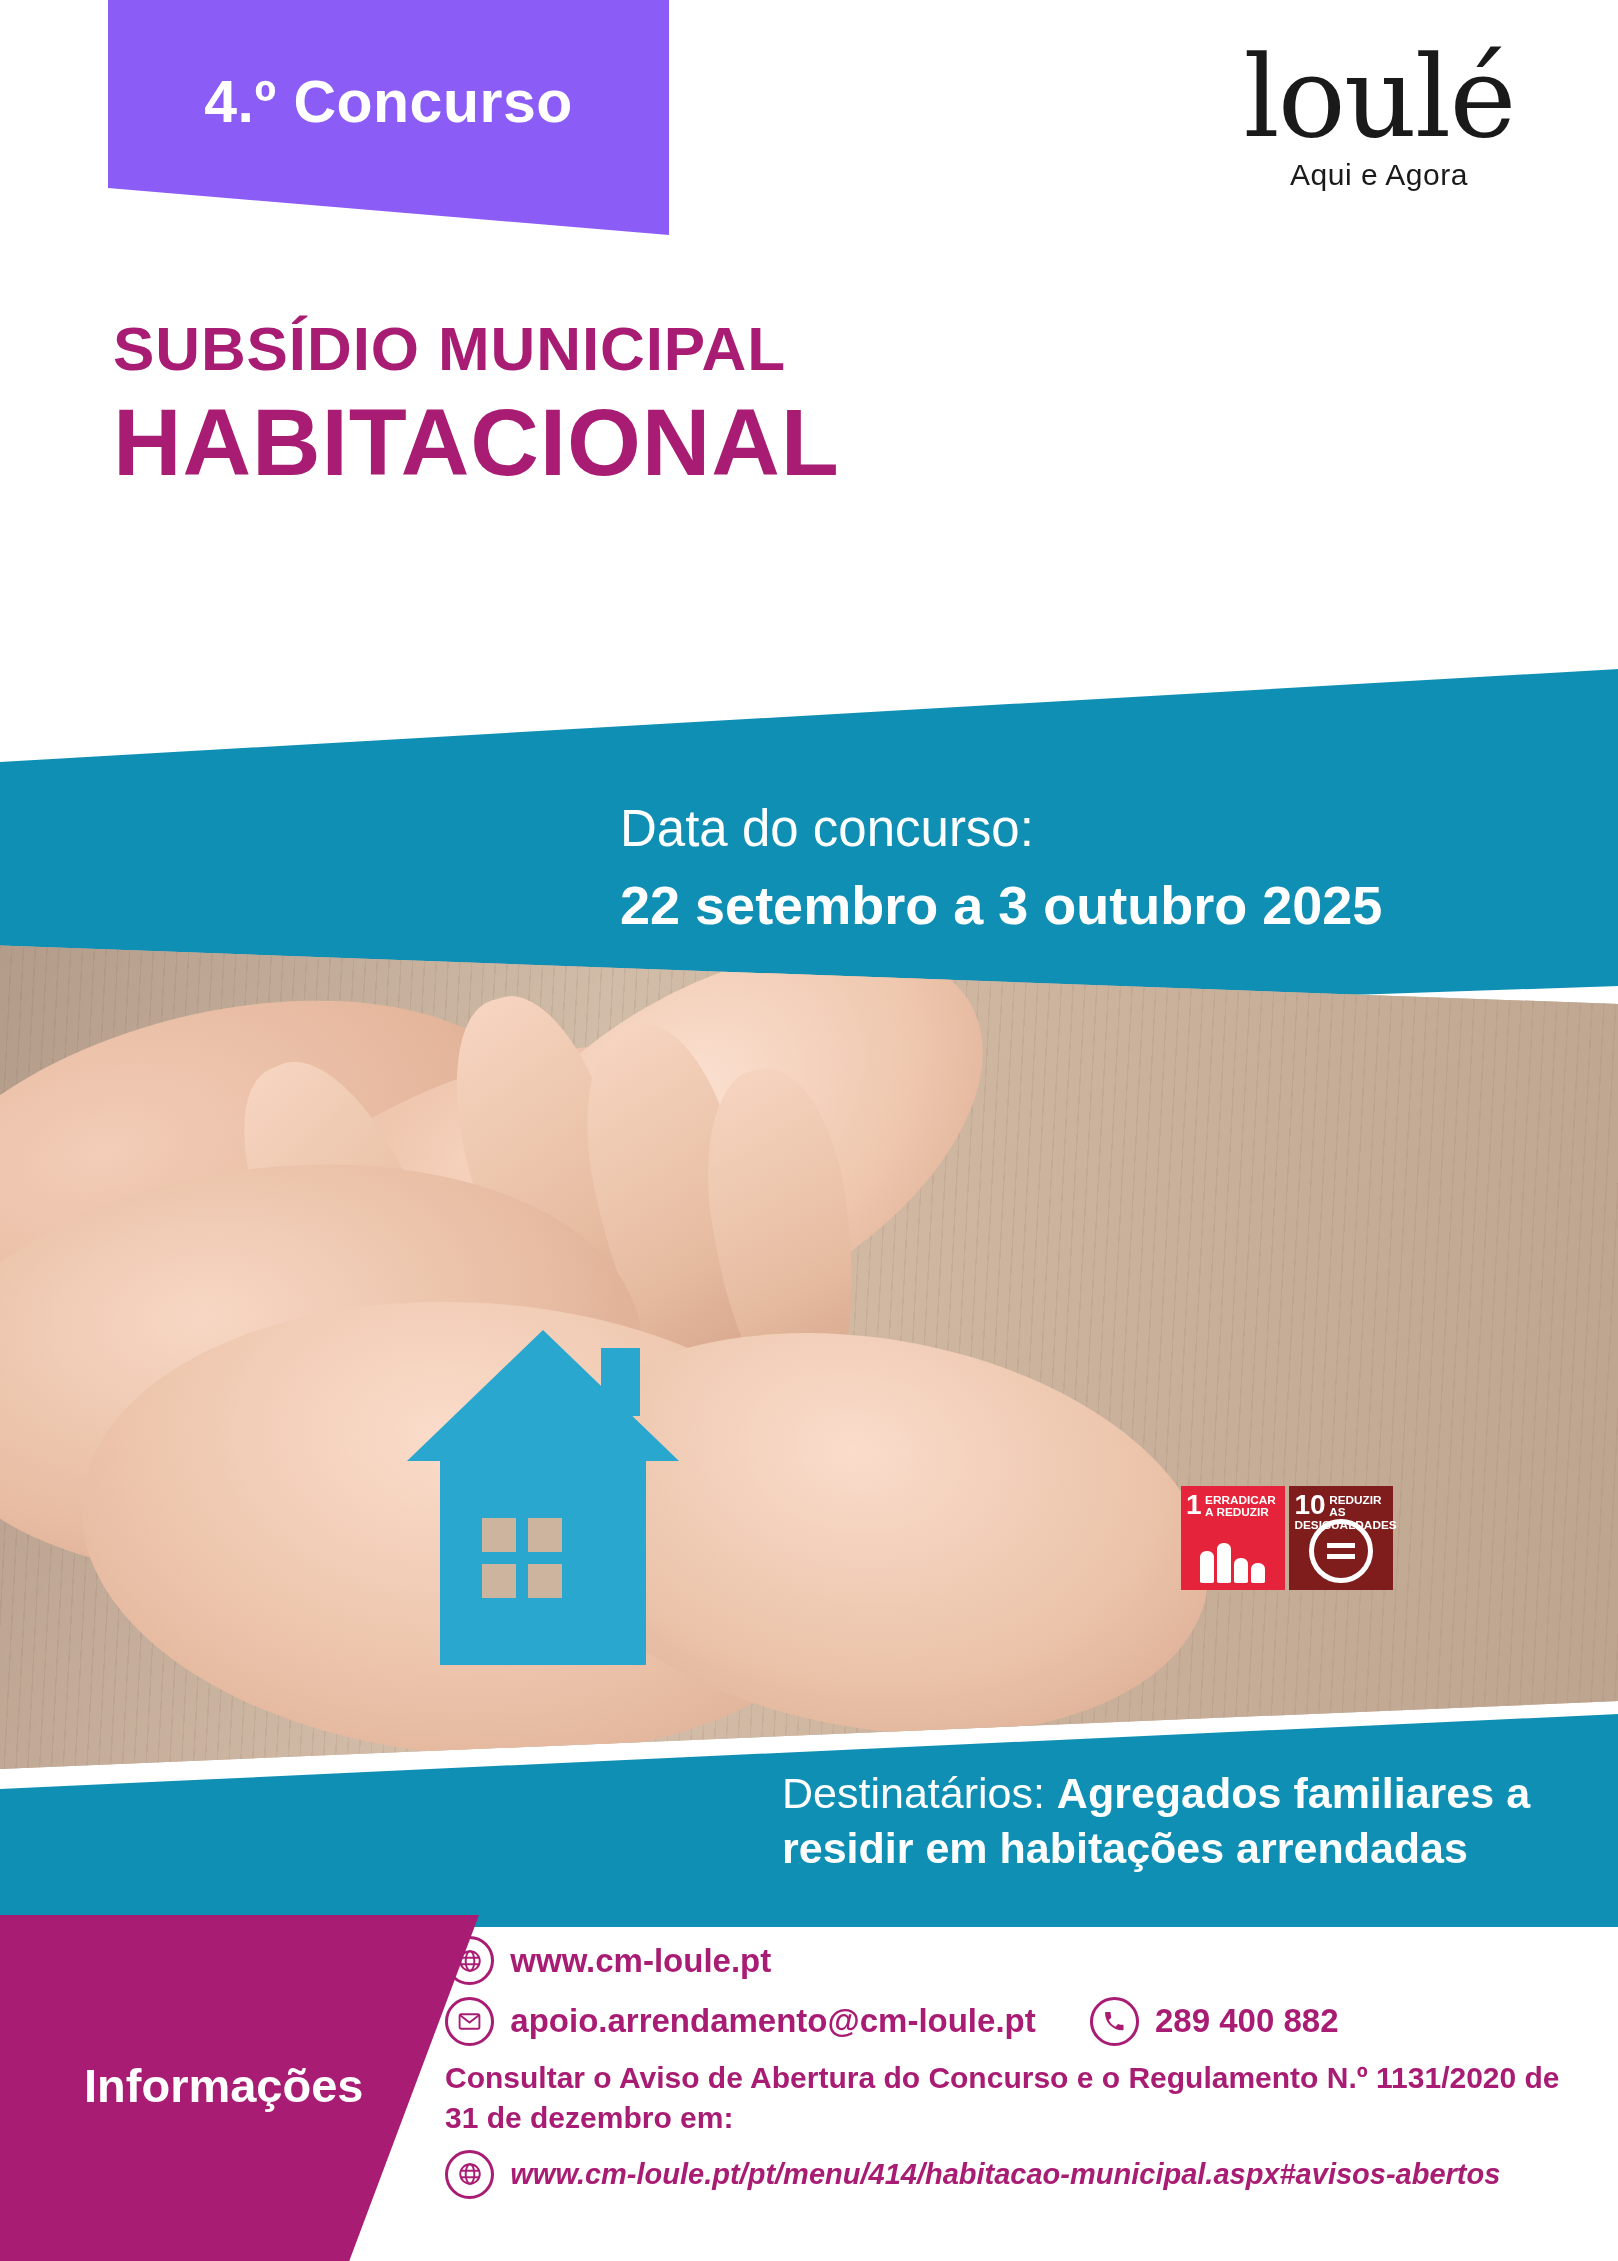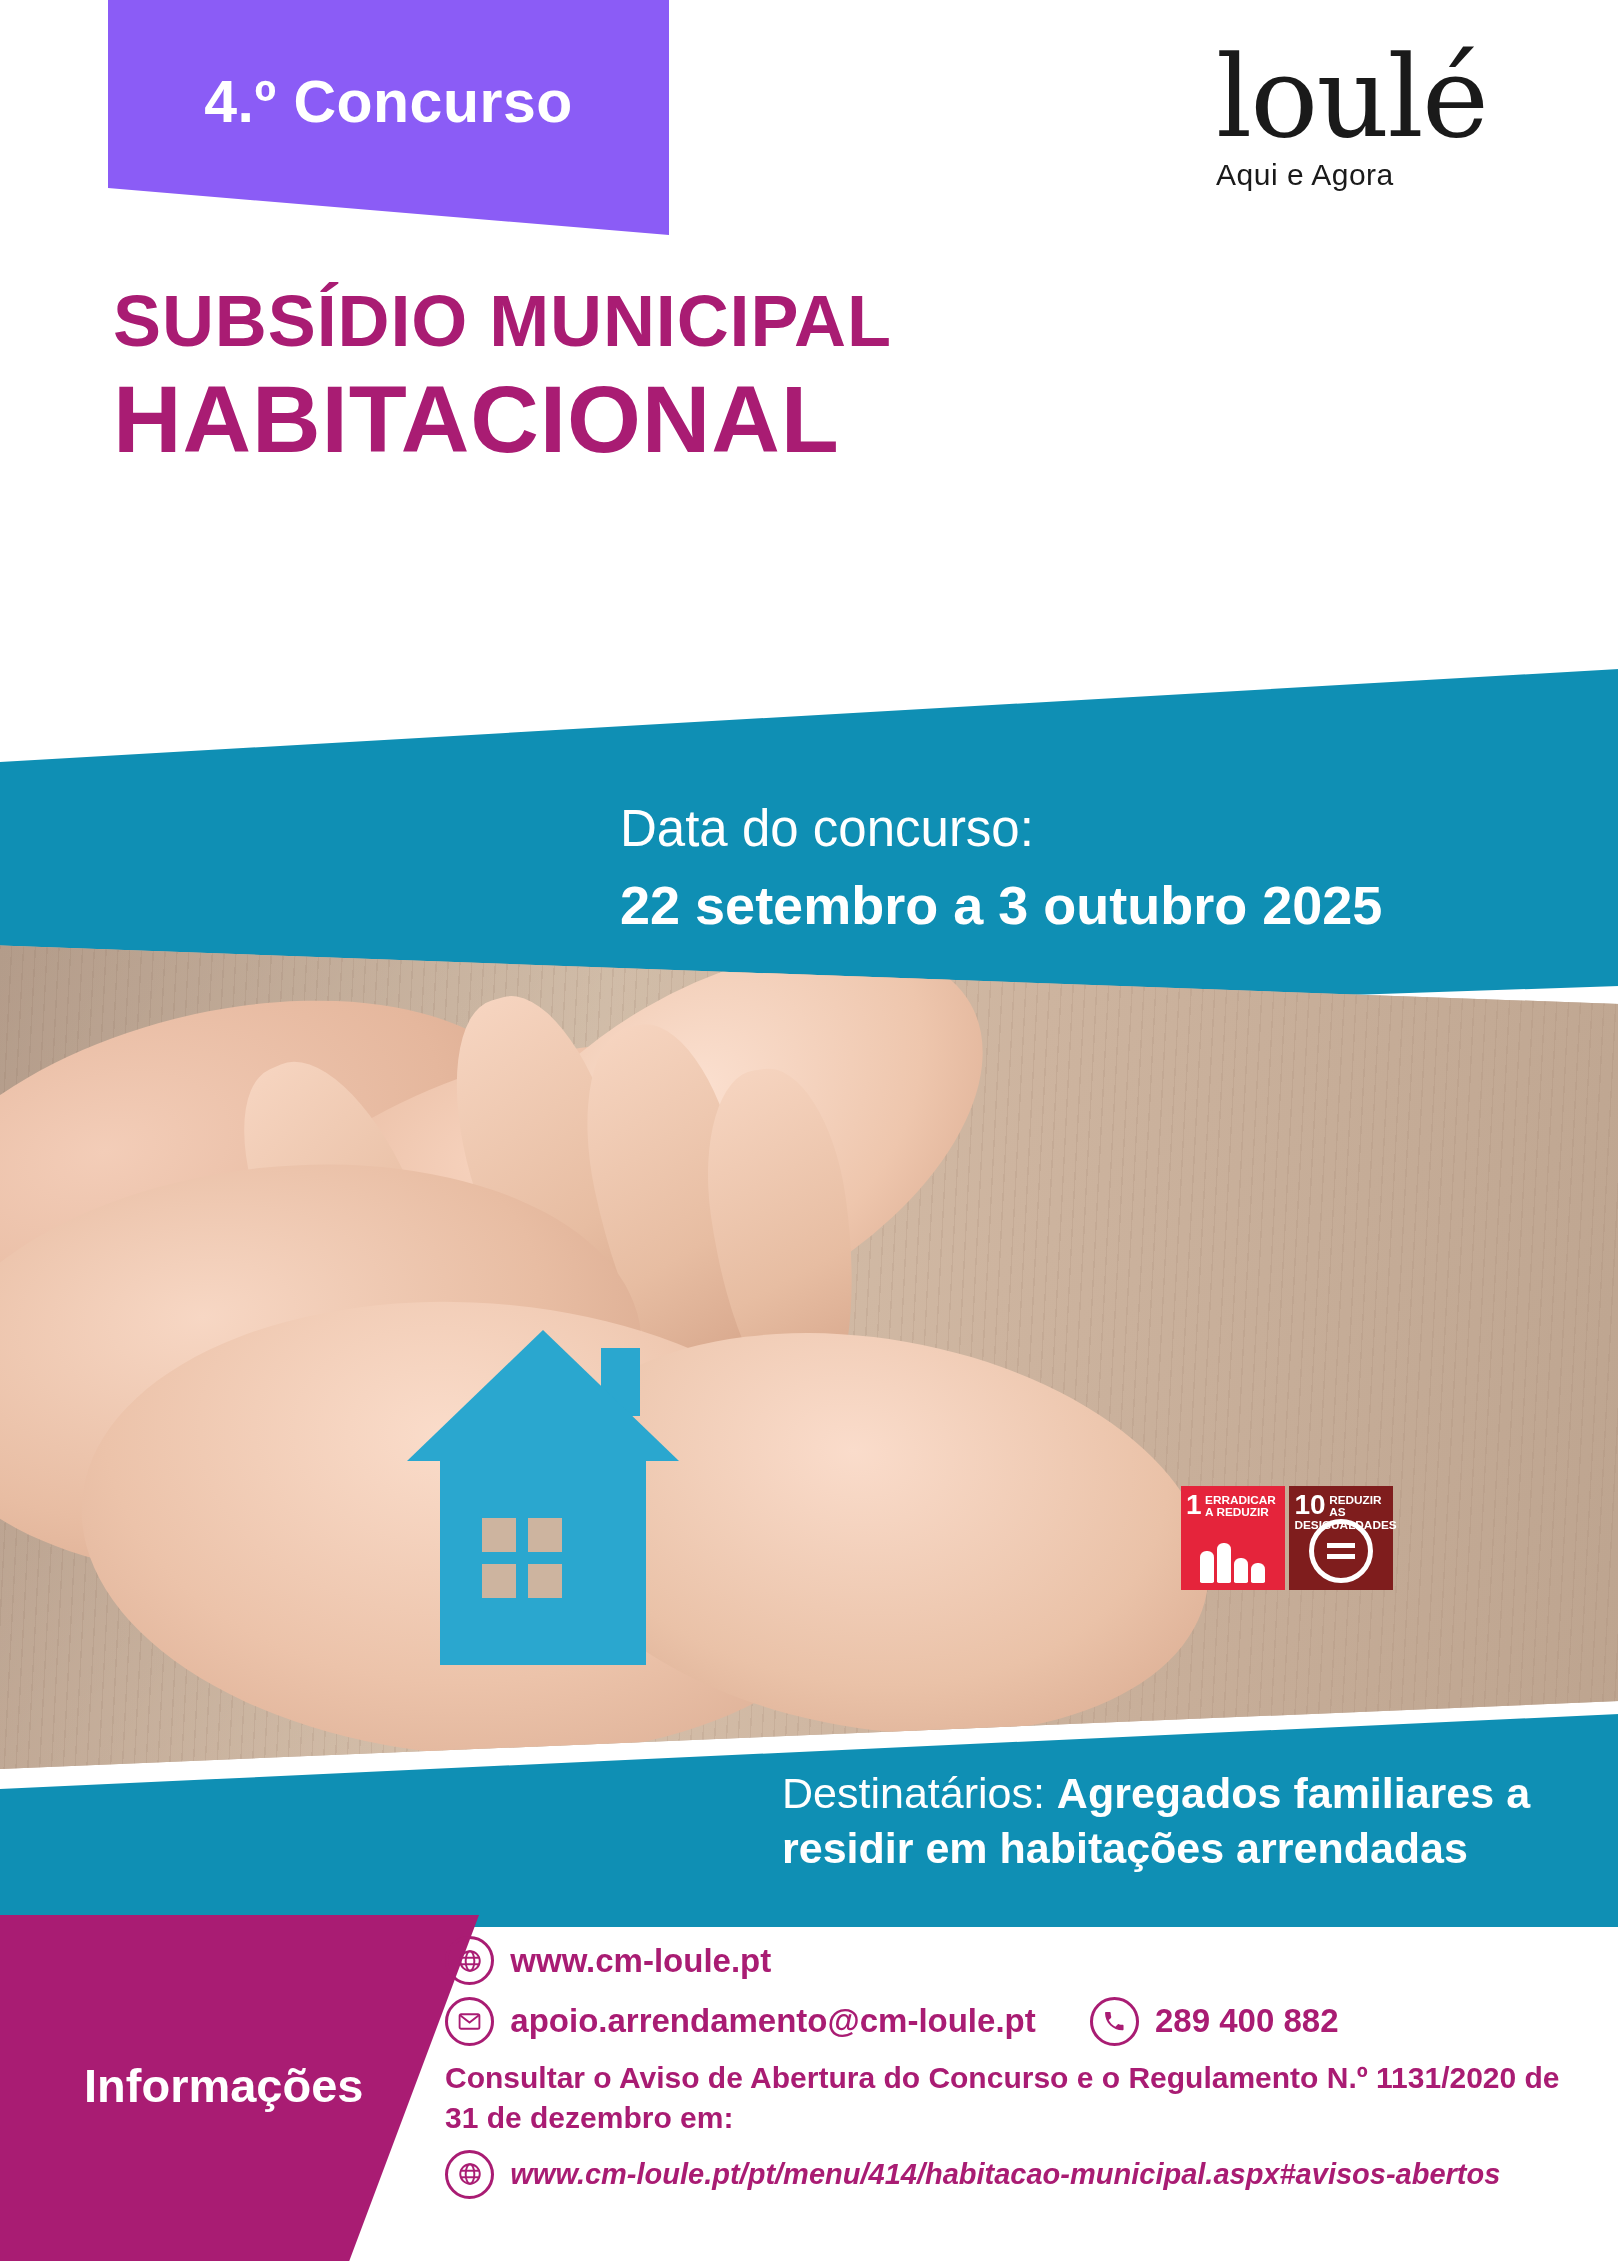--- a/index.html
+++ b/index.html
@@ -31,20 +31,21 @@
     margin-top: 68px;
     white-space: nowrap;
   }
 
   
   .logo {
     position: absolute;
     right: 77px; top: 41px;
     width: 326px; height: 181px;
     color: #1a1a1a;
+    text-align: center;
   }
   .logo-word {
     font-family: "DejaVu Serif", serif;
     font-size: 113px;
     line-height: 113px;
     letter-spacing: -1.8px;
     font-weight: 300;
     position: relative;
     display: inline-block;
   }
@@ -56,21 +57,21 @@
 
   
   .title-block {
     position: absolute;
     left: 113px; top: 285px;
     width: 1221px;
     color: #A91C73;
     font-weight: bold;
     line-height: 1.0;
   }
-  .title-l1 { font-size: 72px; letter-spacing: 0.9px; }
+  .title-l1 { font-size: 62px; letter-spacing: 0.9px; margin-top: 33px; }
   .title-l2 { font-size: 95px; letter-spacing: 0.9px; margin-top: 15.4px; }
   .title-l2 .small { font-size: 54px; }
   .title-l3 { font-size: 95px; letter-spacing: 0.9px; margin-top: 15.4px; }
 
   
   .teal-band {
     position: absolute;
     left: 0; top: 669px;
     width: 1619px; height: 371px;
     background: #0F8FB4;

